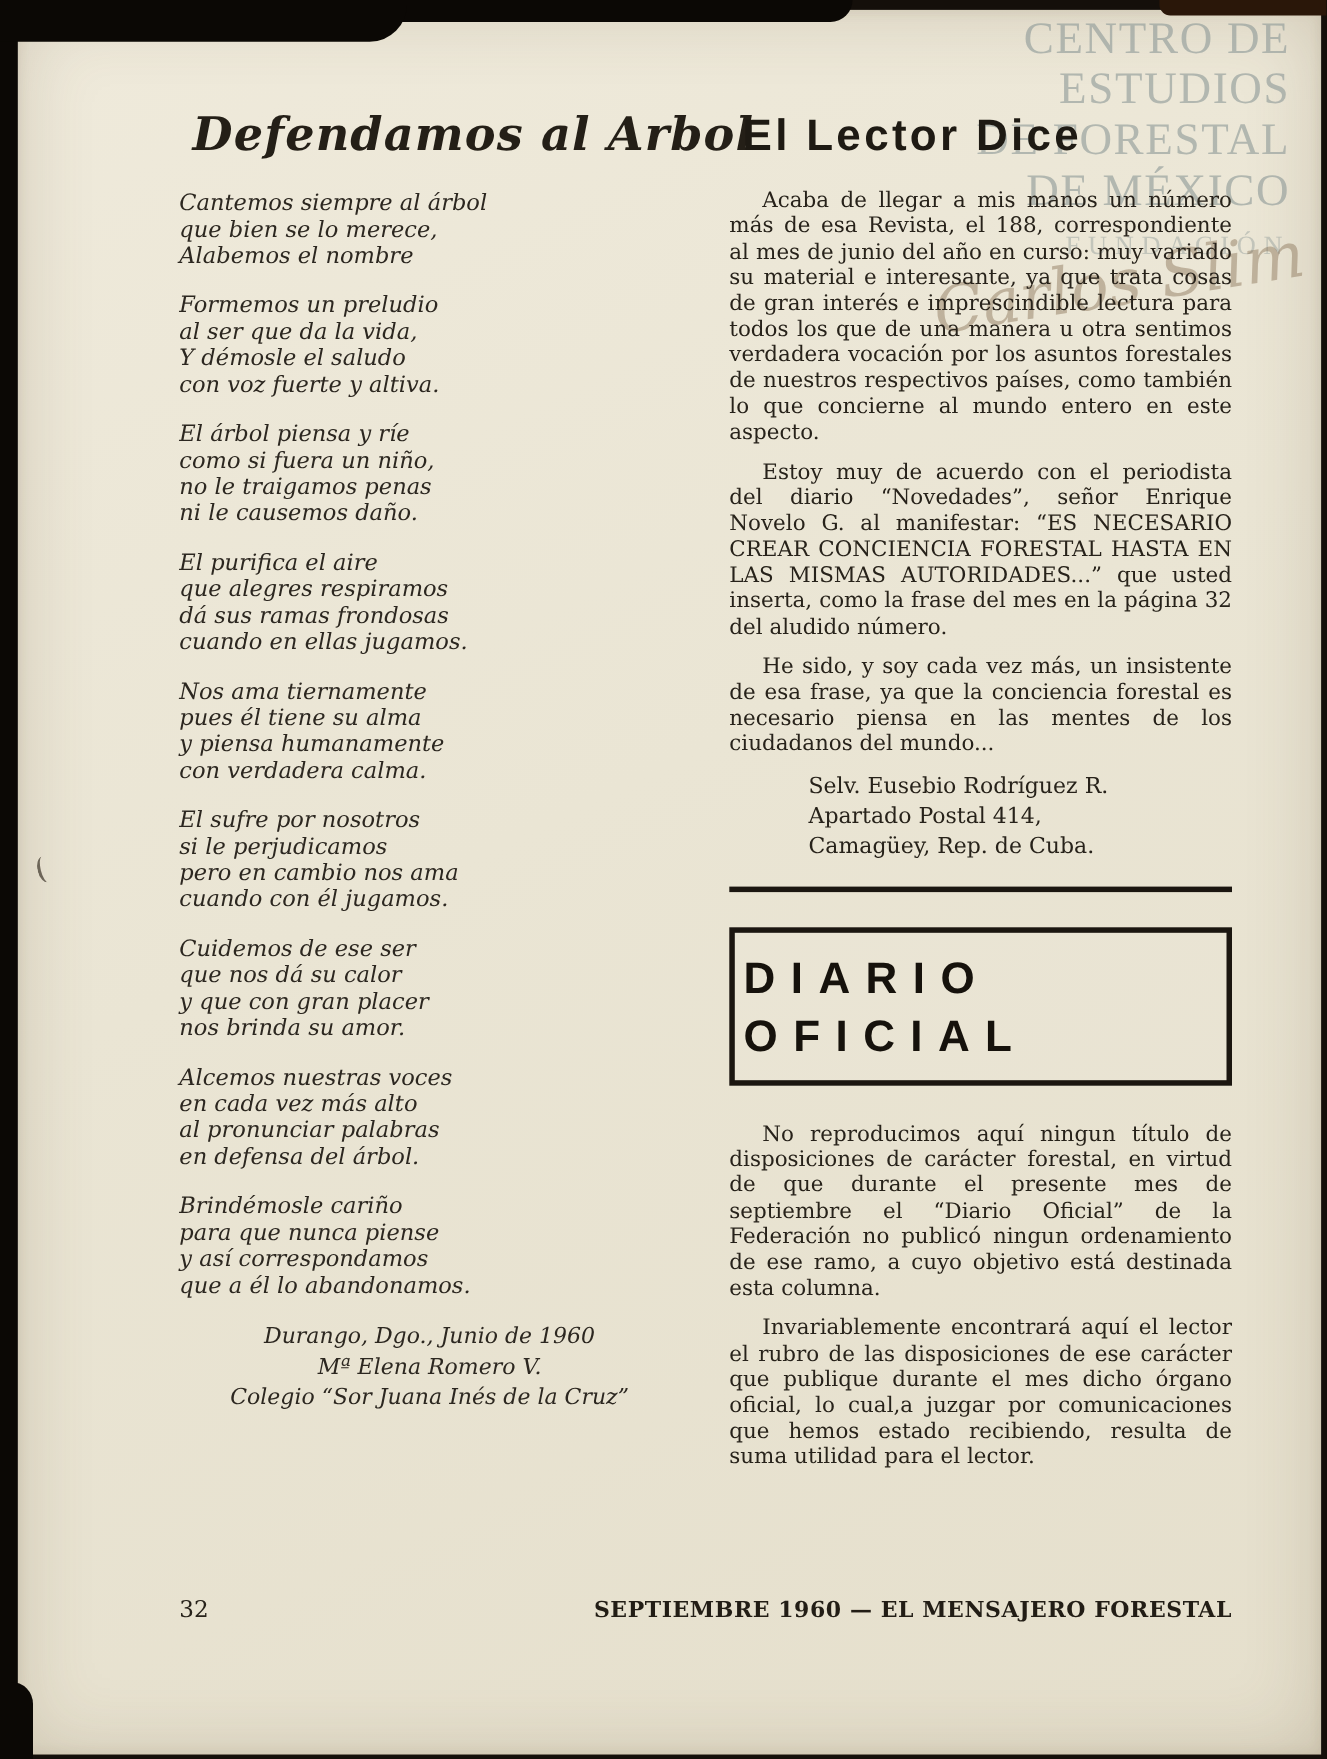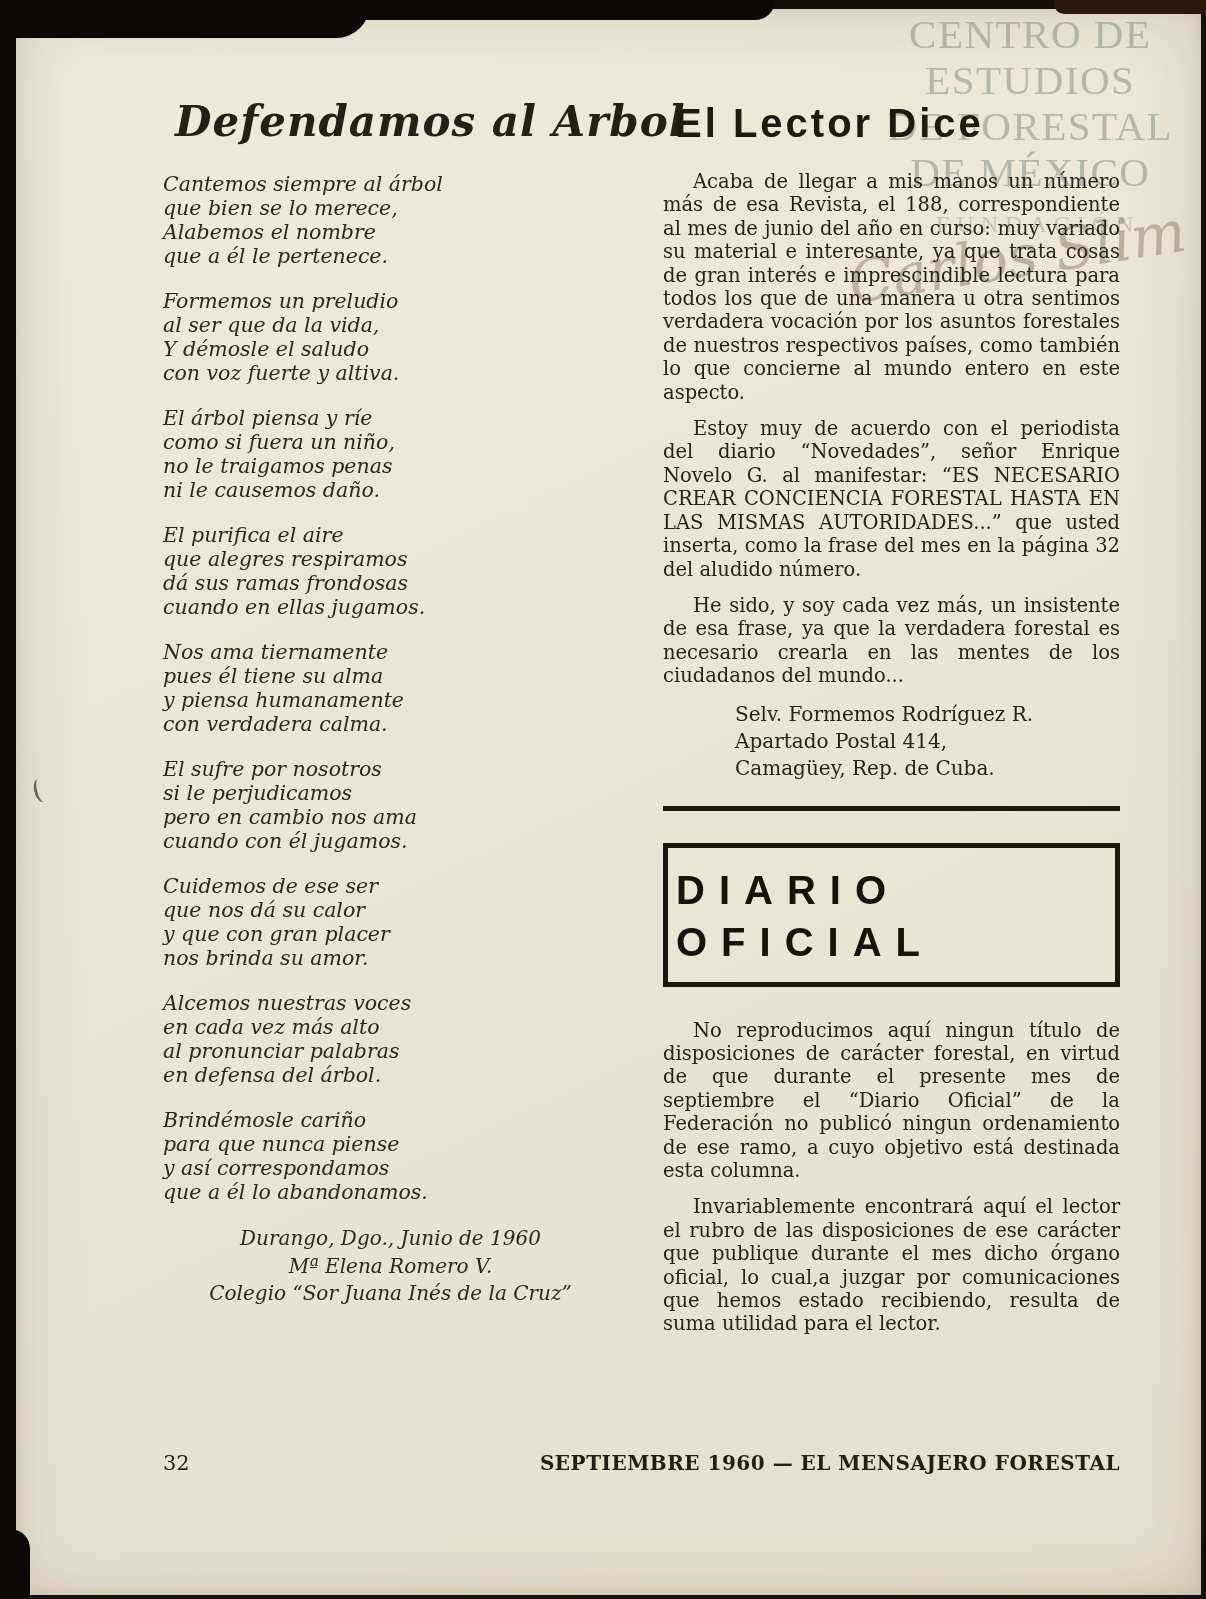--- a/index.html
+++ b/index.html
@@ -19,21 +19,21 @@
   .blot-topright{position:absolute;top:0;right:0;width:152px;height:14px;background:#2a1709;border-bottom-left-radius:10px;z-index:5;}
   .blot-left{position:absolute;top:0;left:0;width:16px;height:1599px;background:#0b0805;z-index:4;}
   .blot-bottomleft{position:absolute;bottom:0;left:0;width:30px;height:70px;background:#0b0805;border-top-right-radius:20px;z-index:5;}
   .pen-mark{
     position:absolute;left:34px;top:778px;width:14px;height:24px;z-index:6;
     border-left:3px solid rgba(70,62,50,.75);border-radius:50% / 60%;
     transform:rotate(-14deg);
   }
   
   .watermark{
-    position:absolute;top:2px;right:28px;text-align:center;z-index:2;
+    position:absolute;top:2px;right:28px;text-align:right;z-index:2;
     font-family:"Liberation Serif", serif;color:rgba(142,153,151,.62);
     pointer-events:none;
   }
   .wm-line{font-size:41px;line-height:46px;letter-spacing:1.5px;}
   .watermark .wm-line:last-child{opacity:.7;letter-spacing:7px;font-size:24px;margin-top:6px;margin-left:16px;}
   .wm-signature{
     position:absolute;top:212px;right:-14px;z-index:3;
     font-family:"DejaVu Serif", serif;font-style:italic;
     font-size:58px;color:rgba(128,106,76,.42);
     transform:rotate(-9deg);white-space:nowrap;
@@ -104,21 +104,20 @@
 
   <div class="content">
 
     <div class="col-left">
       <h1 class="poem-title">Defendamos al Arbol</h1>
       <div>
           <div class="stanza">
             <div class="poem-line">Cantemos siempre al árbol</div>
             <div class="poem-line">que bien se lo merece,</div>
             <div class="poem-line">Alabemos el nombre</div>
-            <div class="poem-line">que a él le pertenece.</div>
           </div>
           <div class="stanza">
             <div class="poem-line">Formemos un preludio</div>
             <div class="poem-line">al ser que da la vida,</div>
             <div class="poem-line">Y démosle el saludo</div>
             <div class="poem-line">con voz fuerte y altiva.</div>
           </div>
           <div class="stanza">
             <div class="poem-line">El árbol piensa y ríe</div>
             <div class="poem-line">como si fuera un niño,</div>
@@ -167,24 +166,24 @@
           <div class="attr-line">Mª Elena Romero V.</div>
           <div class="attr-line">Colegio “Sor Juana Inés de la Cruz”</div>
         </div>
     </div>
 
     <div class="col-right">
       <h1 class="letter-title">El Lector Dice</h1>
       <div>
           <p class="para">Acaba de llegar a mis manos un número más de esa Revista, el 188, correspondiente al mes de junio del año en curso: muy variado su material e interesante, ya que trata cosas de gran interés e imprescindible lectura para todos los que de una manera u otra sentimos verdadera vocación por los asuntos forestales de nuestros respectivos países, como también lo que concierne al mundo entero en este aspecto.</p>
           <p class="para">Estoy muy de acuerdo con el periodista del diario “Novedades”, señor Enrique Novelo G. al manifestar: “ES NECESARIO CREAR CONCIENCIA FORESTAL HASTA EN LAS MISMAS AUTORIDADES...” que usted inserta, como la frase del mes en la página 32 del aludido número.</p>
-          <p class="para">He sido, y soy cada vez más, un insistente de esa frase, ya que la verdadera forestal es necesario crearla en las mentes de los ciudadanos del mundo...</p>
+          <p class="para">He sido, y soy cada vez más, un insistente de esa frase, ya que la conciencia forestal es necesario piensa en las mentes de los ciudadanos del mundo...</p>
         </div>
       <div class="sig-block">
-          <div class="sig-line">Selv. Formemos Rodríguez R.</div>
+          <div class="sig-line">Selv. Eusebio Rodríguez R.</div>
           <div class="sig-line">Apartado Postal 414,</div>
           <div class="sig-line">Camagüey, Rep. de Cuba.</div>
         </div>
       <div class="rule"></div>
       <div class="diario-box">
         <div class="diario-line">DIARIO</div>
         <div class="diario-line">OFICIAL</div>
       </div>
       <div>
           <p class="para">No reproducimos aquí ningun título de disposiciones de carácter forestal, en virtud de que durante el presente mes de septiembre el “Diario Oficial” de la Federación no publicó ningun ordenamiento de ese ramo, a cuyo objetivo está destinada esta columna.</p>

